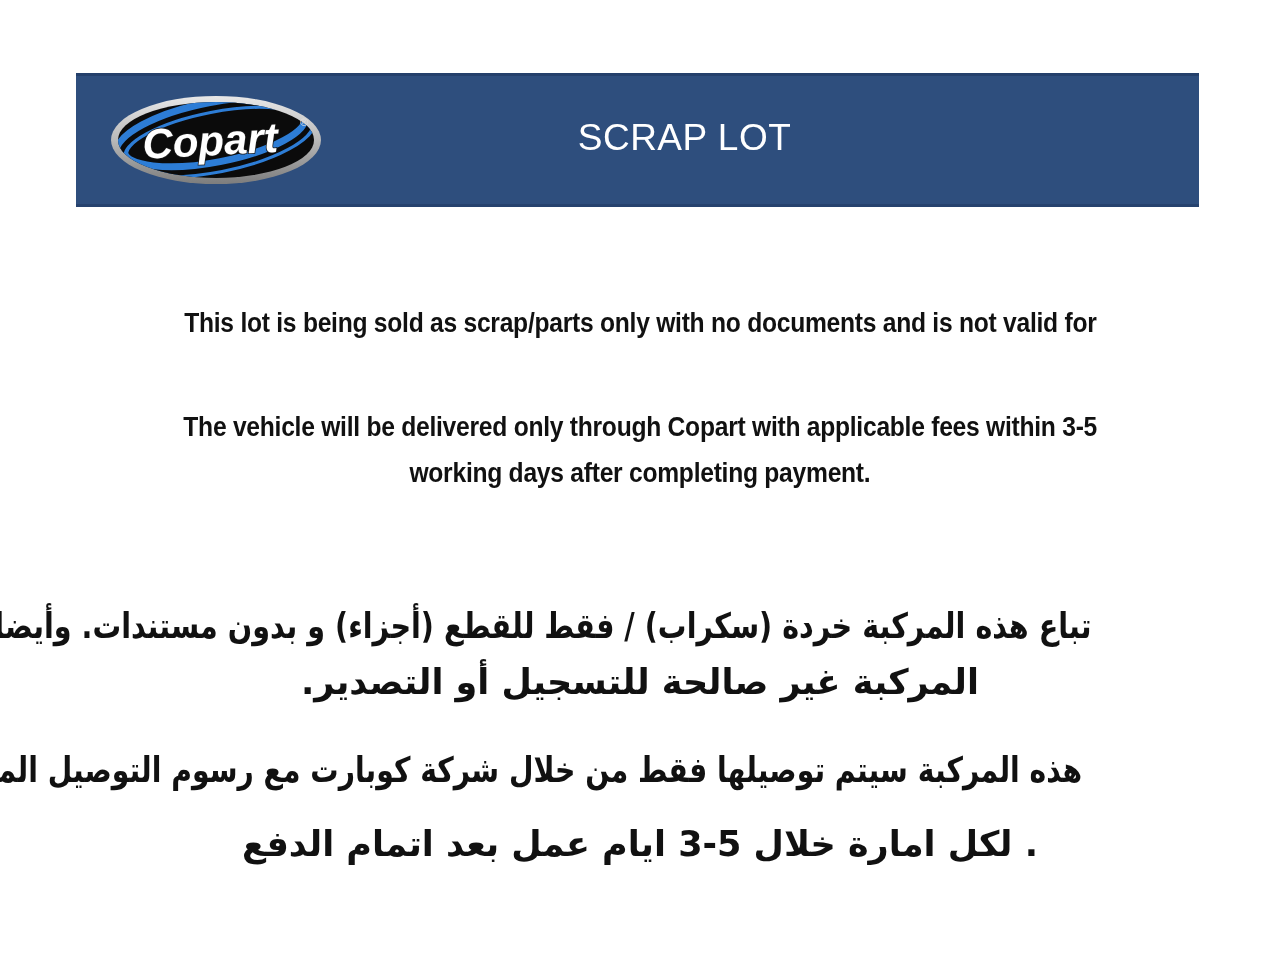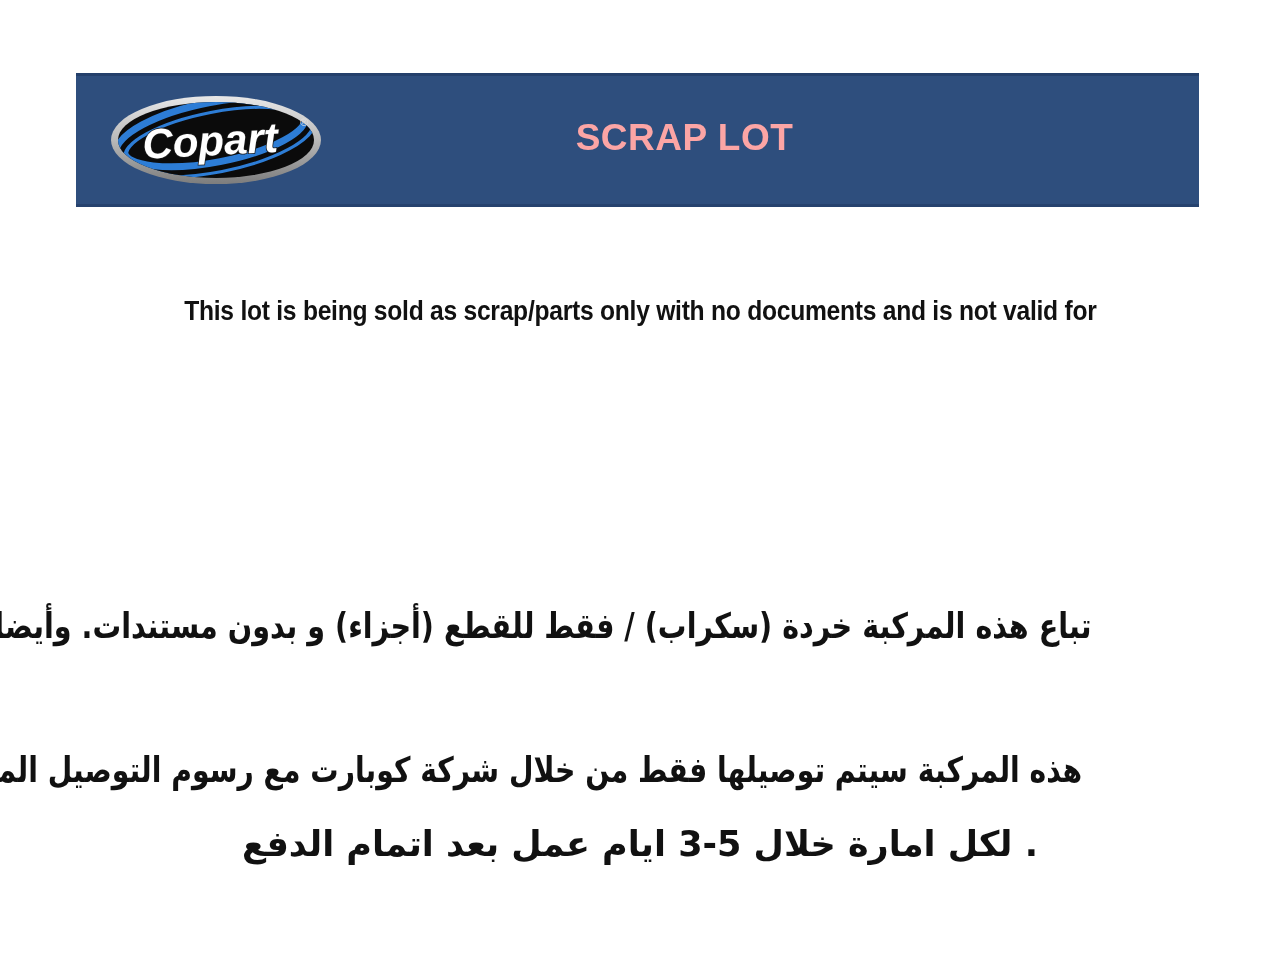--- a/index.html
+++ b/index.html
@@ -12,21 +12,21 @@
   .header-bar {
     position:absolute; left:76px; top:73px; width:1123px; height:134px;
     background:#2e4e7d;
     border-top:3px solid #24406b; border-bottom:3px solid #26426e;
     box-sizing:border-box;
   }
   .logo-wrap { position:absolute; left:32px; top:16px; width:216px; height:96px; }
   .bar-title {
     position:absolute; top:50%; left:calc(50% + 47px);
     transform:translate(-50%,-54%);
-    color:#fca5a5; font-size:37px; font-weight:bold; letter-spacing:0.5px;
+    color:#ffffff; font-size:37px; font-weight:normal; letter-spacing:0.5px;
     white-space:nowrap;
   }
 
   
   .txt-block { position:absolute; left:0; width:1280px; }
   .line-row  { text-align:center; }
   .fitline   { display:inline-block; white-space:nowrap; transform-origin:50% 50%; }
 
   .en { color:#111111; font-weight:bold; font-size:28px; letter-spacing:-0.3px; }
   .en .line-row { height:46px; line-height:46px; }
@@ -36,21 +36,21 @@
     color:#111111; font-weight:bold; font-size:35px;
     font-family:"DejaVu Sans", sans-serif;
   }
   .ar .line-row { height:56px; line-height:56px; }
 
   #en-para1 { top:288px; }
   #en-para2 { top:392px; }
   #ar-para1 { top:598px; }
   #ar-para2 { top:742px; }
 
-  .en .cwrap { margin:0 auto; width:1060px; }
+  .en .cwrap { margin:12px auto; width:1060px; }
   .ar .cwrap { margin:0 auto; width:1160px; }
 </style>
 </head>
 <body>
 
 <div class="page">
 
   <div class="header-bar">
 
     <div class="logo-wrap">
@@ -82,24 +82,31 @@
 
     <div class="bar-title">SCRAP LOT</div>
   </div>
 
   <div class="txt-block en" id="en-para1">
     <div class="cwrap">
       <div class="line-row"><span class="fitline" style="transform: scaleX(0.88);">This lot is being sold as scrap/parts only with no documents and is not valid for</span></div>
     </div>
   </div>
 
+  <div class="txt-block en" id="en-para2">
+    <div class="cwrap">
+      <div class="line-row"><span class="fitline" style="transform: scaleX(0.88);">The vehicle will be delivered only through Copart with applicable fees within 3-5</span></div>
+      <div class="line-row"><span class="fitline" style="transform: scaleX(0.88);">working days after completing payment.</span></div>
+    </div>
+  </div>
 
   <div class="txt-block ar" id="ar-para1">
     <div class="cwrap">
       <div class="line-row" dir="rtl"><span class="fitline" style="transform: scaleX(0.818054);">تباع هذه المركبة خردة (سكراب) / فقط للقطع (أجزاء) و بدون مستندات. وأيضا هذه</span></div>
+      <div class="line-row" dir="rtl"><span class="fitline" style="transform: scaleX(1);">المركبة غير صالحة للتسجيل أو التصدير.</span></div>
     </div>
   </div>
 
   <div class="txt-block ar" id="ar-para2">
     <div class="cwrap">
       <div class="line-row" dir="rtl"><span class="fitline" style="transform: scaleX(0.807799);">هذه المركبة سيتم توصيلها فقط من خلال شركة كوبارت مع رسوم التوصيل المطبقة</span></div>
       <div class="line-row" dir="rtl"><span class="fitline" style="transform: scaleX(1); margin-top: 18px;">. لكل امارة خلال 5-3 ايام عمل بعد اتمام الدفع</span></div>
     </div>
   </div>
 

